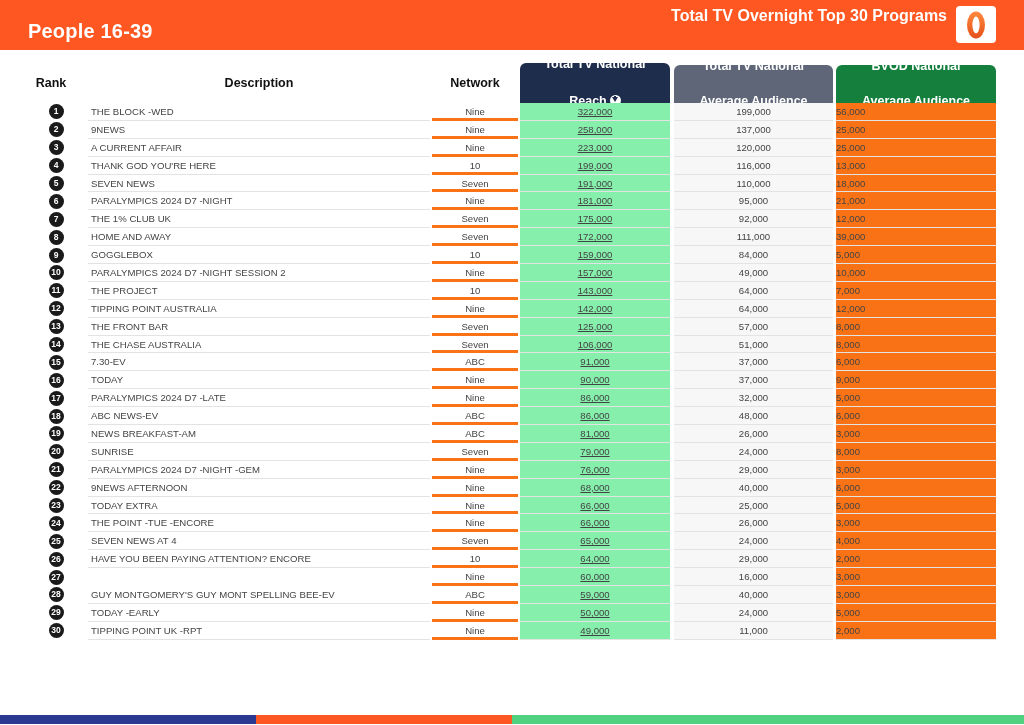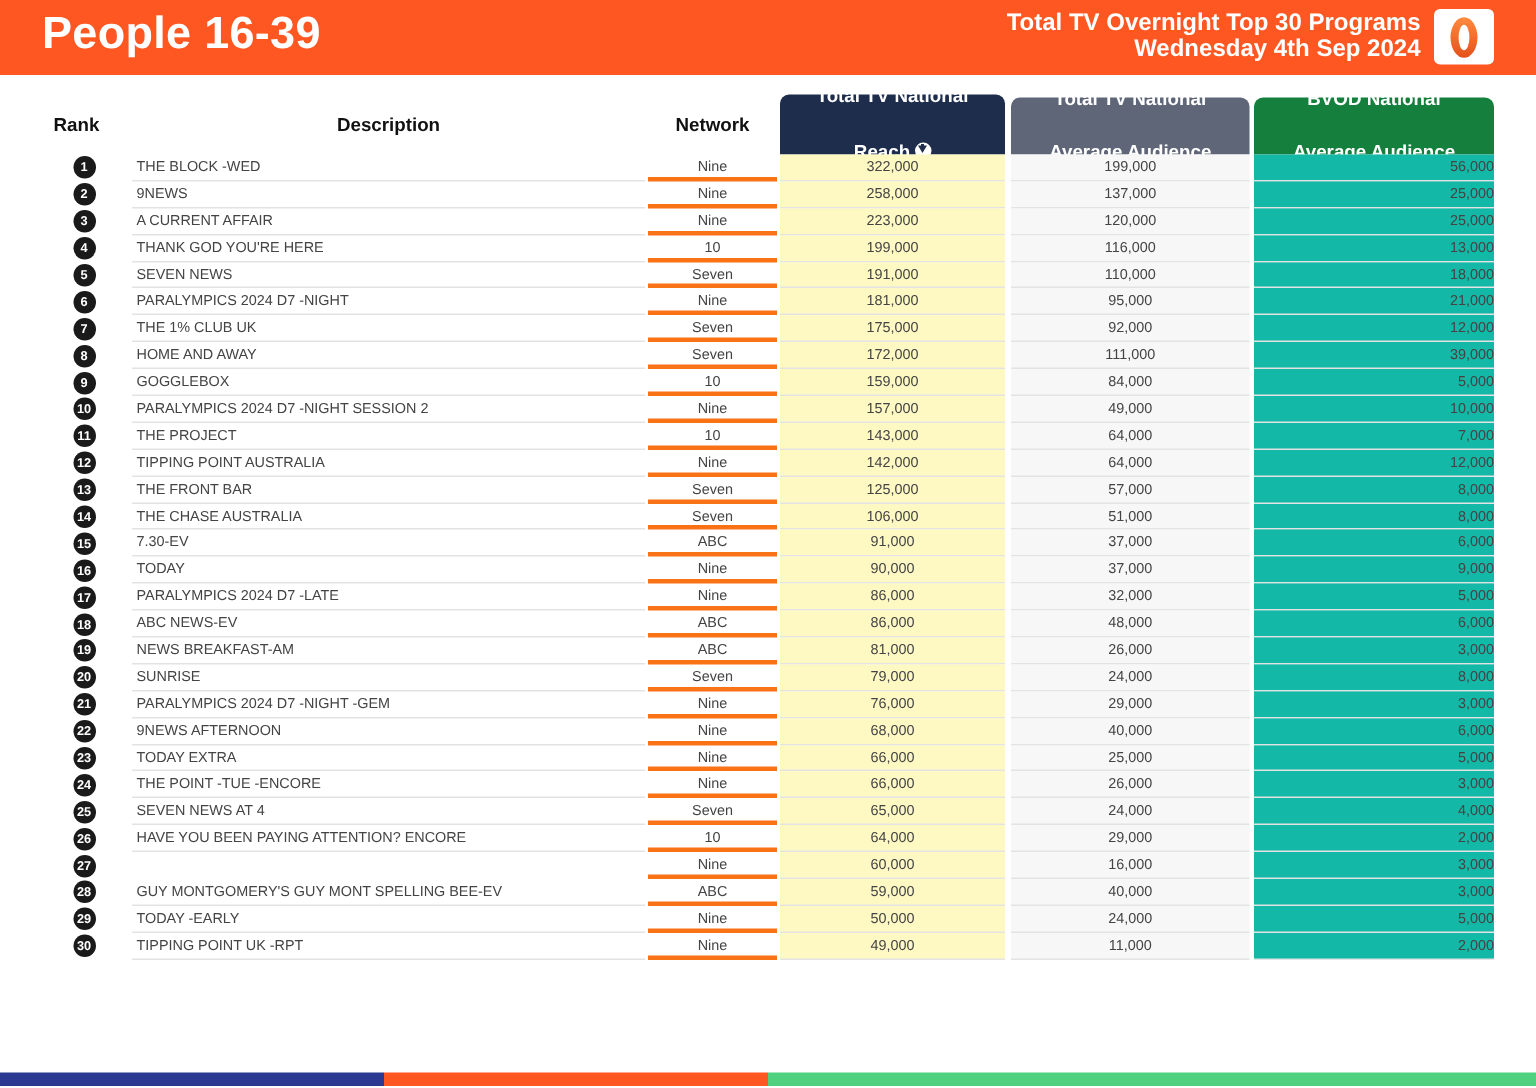--- a/index.html
+++ b/index.html
@@ -1,20 +1,20 @@
 <!DOCTYPE html>
 <html><head>
 <meta charset="utf-8">
 <style>
   * { box-sizing: border-box; margin: 0; padding: 0; }
   html, body { width: 1024px; height: 725px; background: #ffffff; overflow: hidden; }
   body { position: relative; font-family: "Liberation Sans", sans-serif; color: #333; }
 
   .banner { position: absolute; left: 0; top: 0; width: 1024px; height: 50px; background: #FF5722; }
-  .banner-title { position: absolute; left: 28px; top: 6px; font-size: 30px; font-weight: bold; color: #fff; letter-spacing: 0.2px; }
+  .banner-title { position: absolute; left: 28px; top: 20px; font-size: 20px; font-weight: bold; color: #fff; letter-spacing: 0.2px; }
   .banner-sub { position: absolute; right: 77px; top: 7px; text-align: right; color: #fff; font-weight: bold; font-size: 16px; line-height: 17px; }
   .logo { position: absolute; left: 956px; top: 6px; width: 40px; height: 37px; background: #fff; border-radius: 4px; display: flex; align-items: center; justify-content: center; }
   .logo svg { display: block; }
 
   .thead { position: absolute; top: 63px; left: 0; width: 1024px; height: 40px; }
   .th-plain { position: absolute; top: 13px; font-size: 12.5px; font-weight: bold; color: #111; text-align: center; }
   .th-box { position: absolute; top: 0; height: 40px; border-radius: 6px 6px 0 0; color: #fff; font-weight: bold; font-size: 12.5px; line-height: 11.5px; text-align: center; display: flex; flex-direction: column; justify-content: center; align-items: center; gap: 24px; }
   .th-reach { left: 520px; width: 150px; background: #1F2D4D; }
   .th-avg { left: 674px; width: 159px; background: #5E6678; top: 2px; height: 38px; }
   .th-bvod { left: 836px; width: 160px; background: #8D939F; top: 2px; height: 38px; }
@@ -22,35 +22,34 @@
   .sort-icon::after { content: ""; position: absolute; left: 2.5px; top: 2px; width: 0; height: 0; border-left: 3px solid transparent; border-right: 3px solid transparent; border-top: 5px solid #1F2D4D; }
   .sort-icon::before { content: ""; position: absolute; left: 4.5px; top: 1.5px; width: 2px; height: 4px; background: #1F2D4D; }
 
   .tbody { position: absolute; top: 103px; left: 0; width: 1024px; }
   .row { position: relative; height: 17.9px; }
   .cell { position: absolute; top: 0; height: 17.9px; line-height: 17px; font-size: 9.6px; color: #444; white-space: nowrap; }
   .c-rank { left: 47px; width: 18px; display: flex; align-items: center; justify-content: center; }
   .rank-badge { width: 15px; height: 15px; border-radius: 50%; background: #1a1a1a; color: #fff; font-size: 8.5px; line-height: 15px; text-align: center; font-weight: bold; }
   .c-desc { left: 88px; width: 342px; padding-left: 3px; border-bottom: 1px solid #e3e3e3; }
   .c-net { left: 432px; width: 86px; text-align: center; border-bottom: 3px solid #f97316; }
-  .c-reach { left: 520px; width: 150px; text-align: center; background: #fef9c3; border-bottom: 1px solid #e3e3e3; }
+  .c-reach { left: 520px; width: 150px; text-align: center; background: #86efac; border-bottom: 1px solid #e3e3e3; text-decoration: underline; }
   .c-avg { left: 674px; width: 159px; text-align: center; background: #f7f7f8; border-bottom: 1px solid #e3e3e3; }
-  .c-bvod { left: 836px; width: 160px; text-align: right; background: #14b8a6; border-bottom: 1px solid #e3e3e3; }
+  .c-bvod { left: 836px; width: 160px; text-align: left; background: #f97316; border-bottom: 1px solid #e3e3e3; }
 
   .footer-bar { position: absolute; left: 0; top: 715px; width: 1024px; height: 9px; display: flex; }
   .footer-bar div { height: 9px; }
 </style>
 </head>
 <body>
 
 <div class="banner" style="background: rgb(255, 87, 34);">
   <div class="banner-title">People 16-39</div>
   <div class="banner-sub">
     <div>Total TV Overnight Top 30 Programs</div>
-    <div>Wednesday 4th Sep 2024</div>
   </div>
   <div class="logo">
     <svg width="22" height="30" viewBox="0 0 22 30">
       <defs>
         <linearGradient id="lg" x1="0" y1="0" x2="0" y2="1">
           <stop offset="0" stop-color="#FF8A3D"></stop>
           <stop offset="1" stop-color="#E4501A"></stop>
         </linearGradient>
       </defs>
       <ellipse cx="11" cy="15" rx="9" ry="13.5" fill="url(#lg)"></ellipse>

